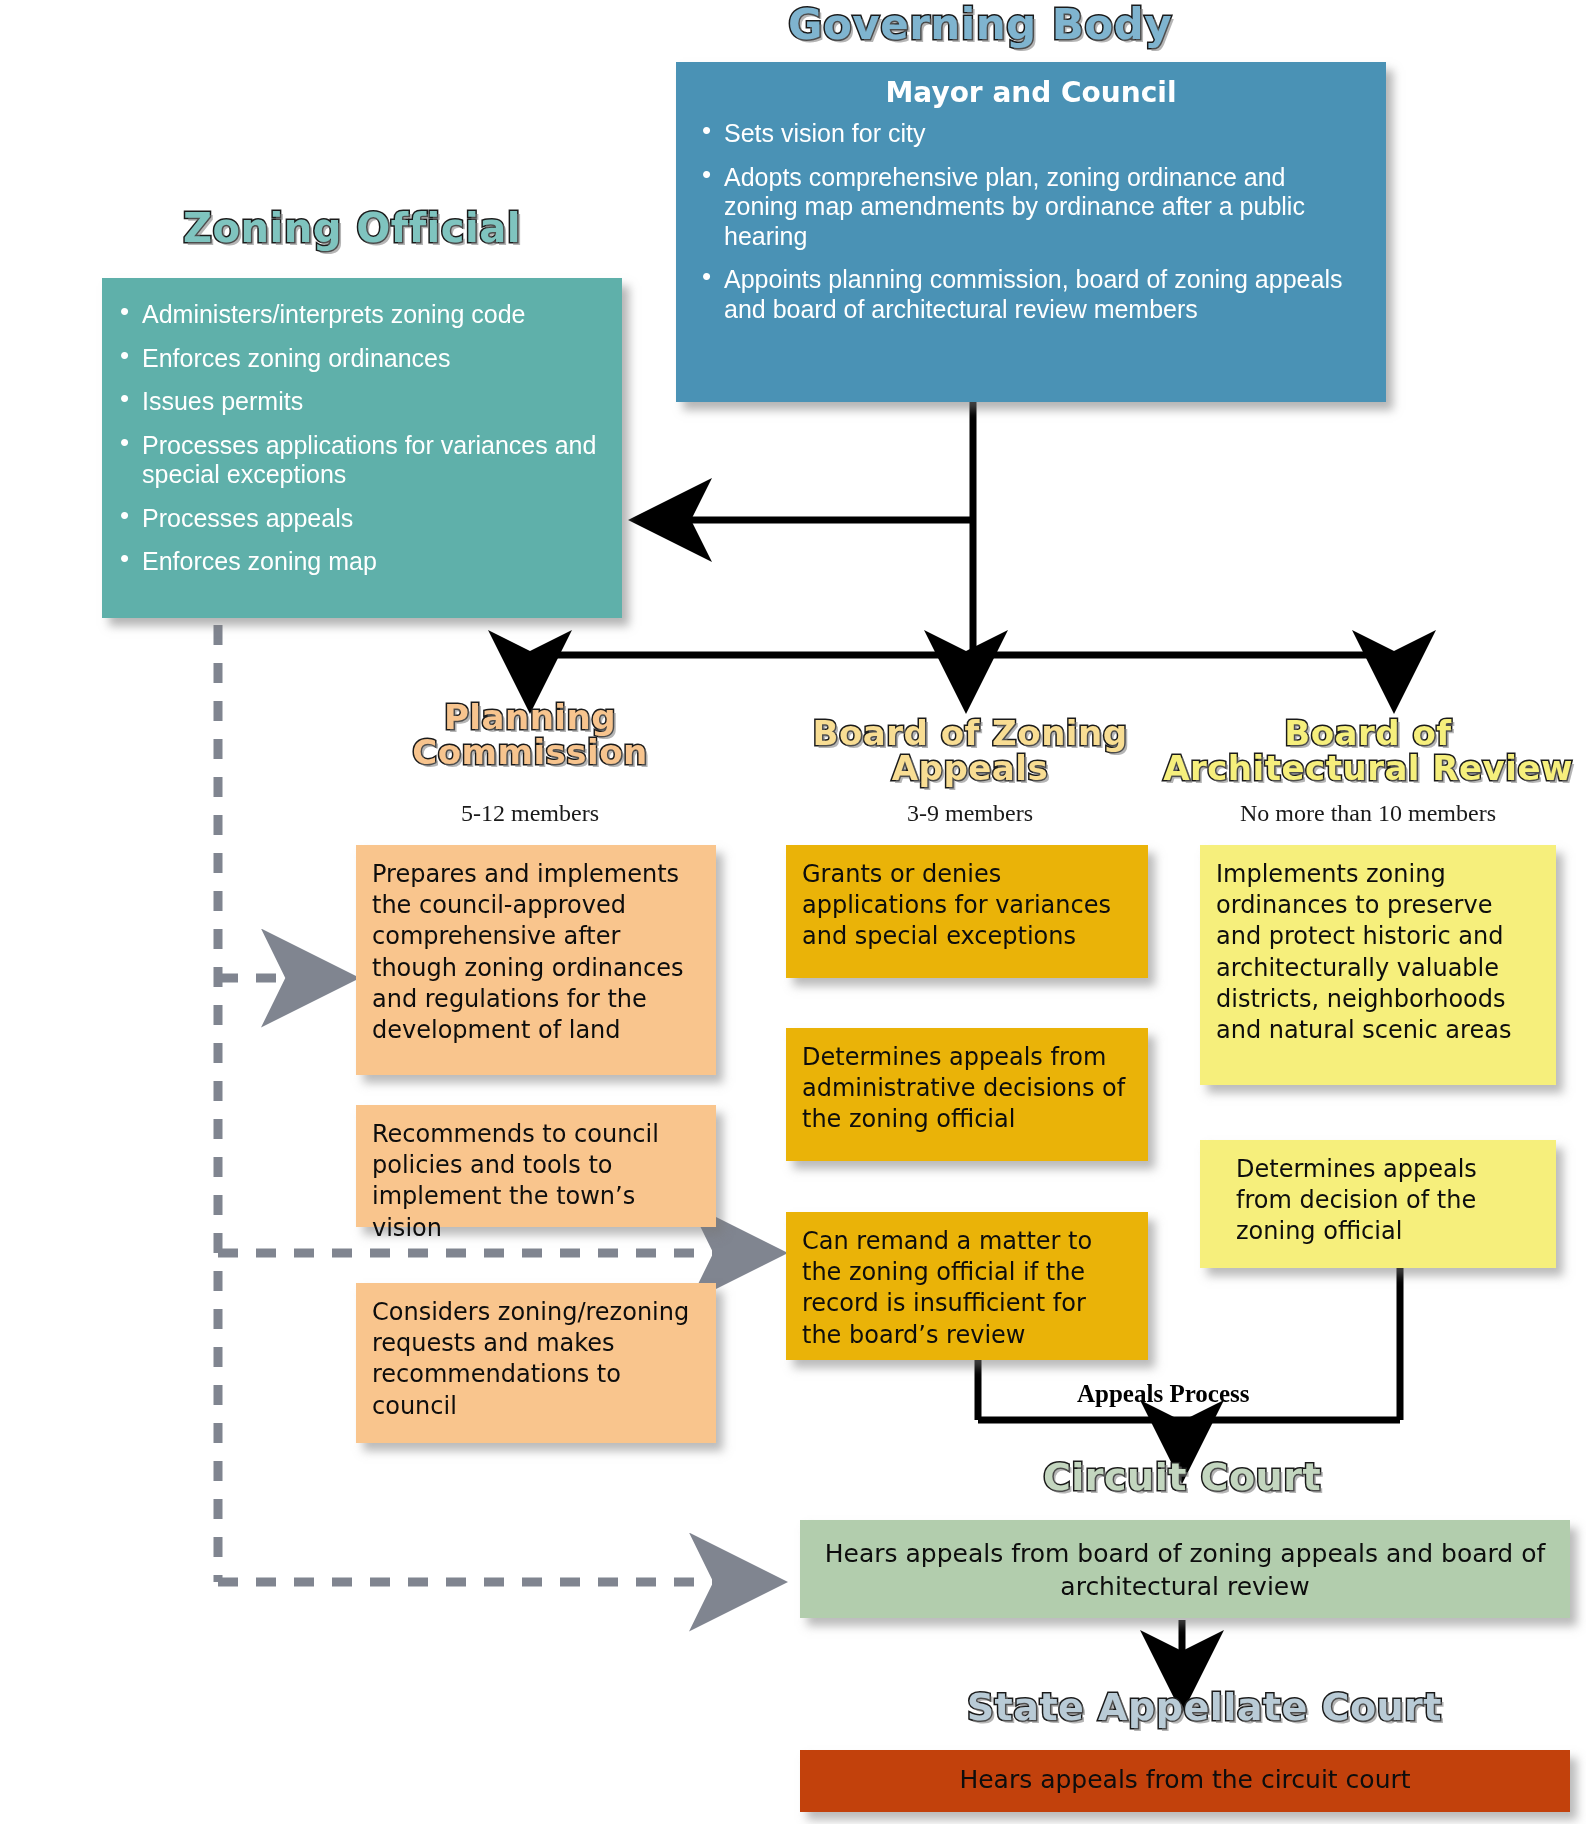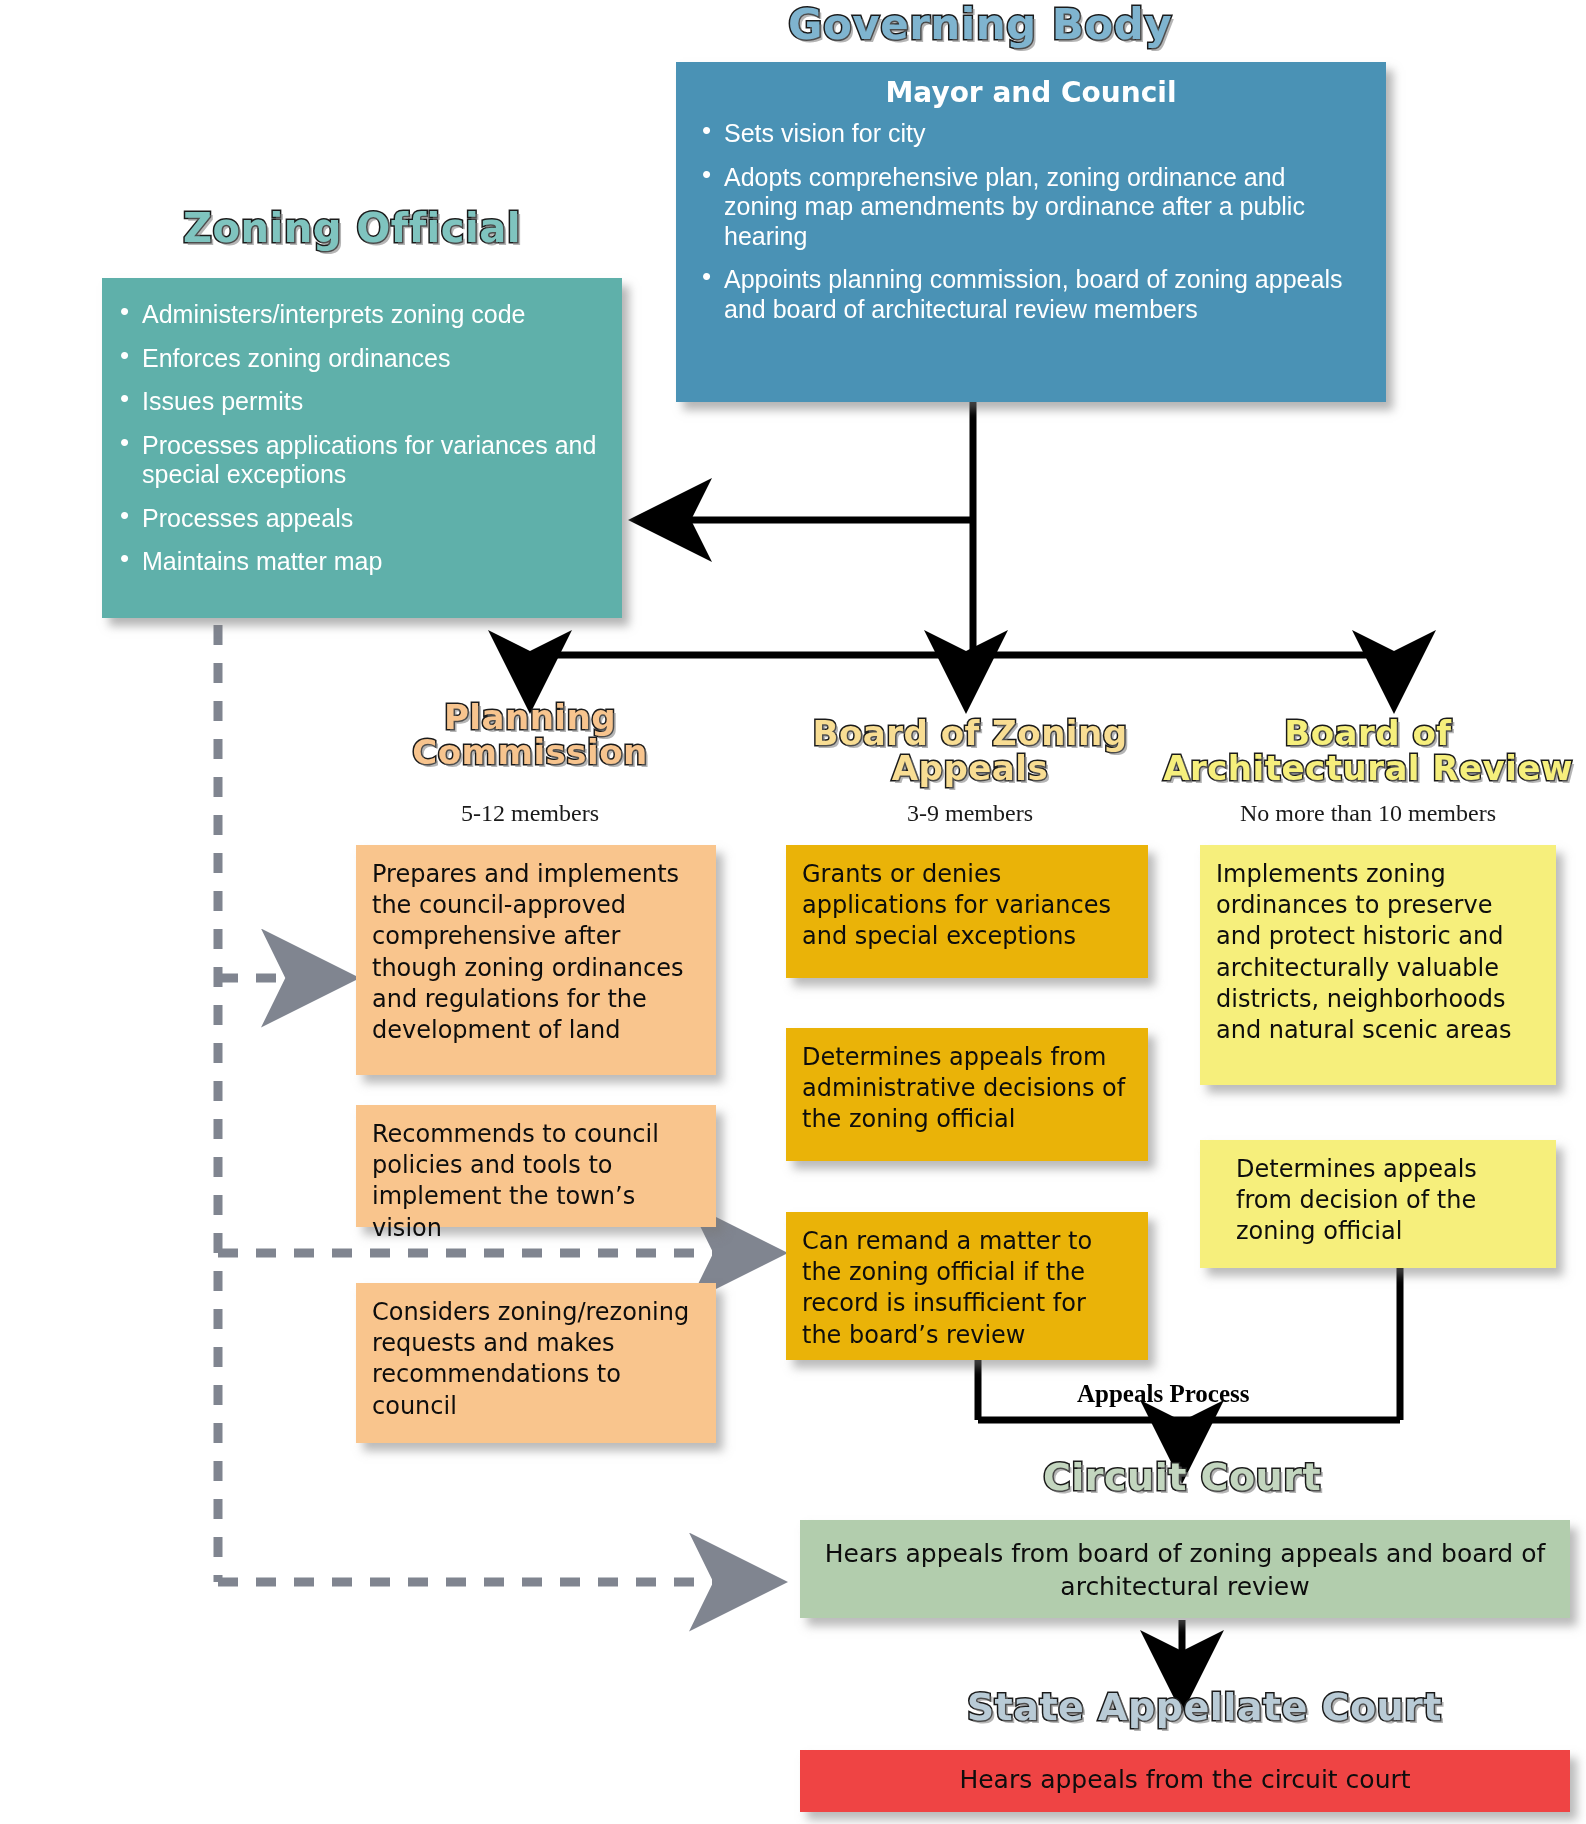--- a/index.html
+++ b/index.html
@@ -87,21 +87,21 @@
     font-size: 24px;
     line-height: 1.30;
     color: #0d0d0d;
     box-shadow: 7px 8px 9px rgba(120,120,120,0.5);
     white-space: pre-line;
   }
   .card-orange { background: #f9c58d; }
   .card-gold   { background: #eab308; }
   .card-yellow { background: #f6ef7c; }
   .card-green  { background: #b2cdad; }
-  .card-blue   { background: #ef4444; }
+  .card-blue   { background: #c2410c; }
 
   .members {
     position: absolute;
     font-family: "Liberation Serif", serif;
     font-size: 24px;
     color: #1a1a1a;
     text-align: center;
     white-space: nowrap;
   }
 
@@ -189,21 +189,21 @@
 
   <div class="fancy-title" style="left:132px; top:208px; width:440px; font-size:40px; color:#7fc4bf;">Zoning Official</div>
 
   <div class="panel box-zoning" style="left:102px; top:278px; width:520px; height:340px;">
     <ul class="bullets">
       <li>Administers/interprets zoning code</li>
       <li>Enforces zoning ordinances</li>
       <li>Issues permits</li>
       <li>Processes applications for variances and special exceptions</li>
       <li>Processes appeals</li>
-      <li>Maintains matter map</li>
+      <li>Enforces zoning map</li>
     </ul>
   </div>
 
   <div class="fancy-title" style="left:350px; top:700px; width:360px; font-size:34px; color:#f7c48e;">Planning
 Commission</div>
   <div class="members" style="left:350px; top:800px; width:360px;">5-12 members</div>
 
   <div class="card card-orange" style="left:356px; top:845px; width:360px; height:230px;">Prepares and implements the council-approved comprehensive after though zoning ordinances and regulations for the development of land</div>
   <div class="card card-orange" style="left:356px; top:1105px; width:360px; height:122px;">Recommends to council policies and tools to implement the town’s vision</div>
   <div class="card card-orange" style="left:356px; top:1283px; width:360px; height:160px;">Considers zoning/rezoning requests and makes recommendations to council</div>

